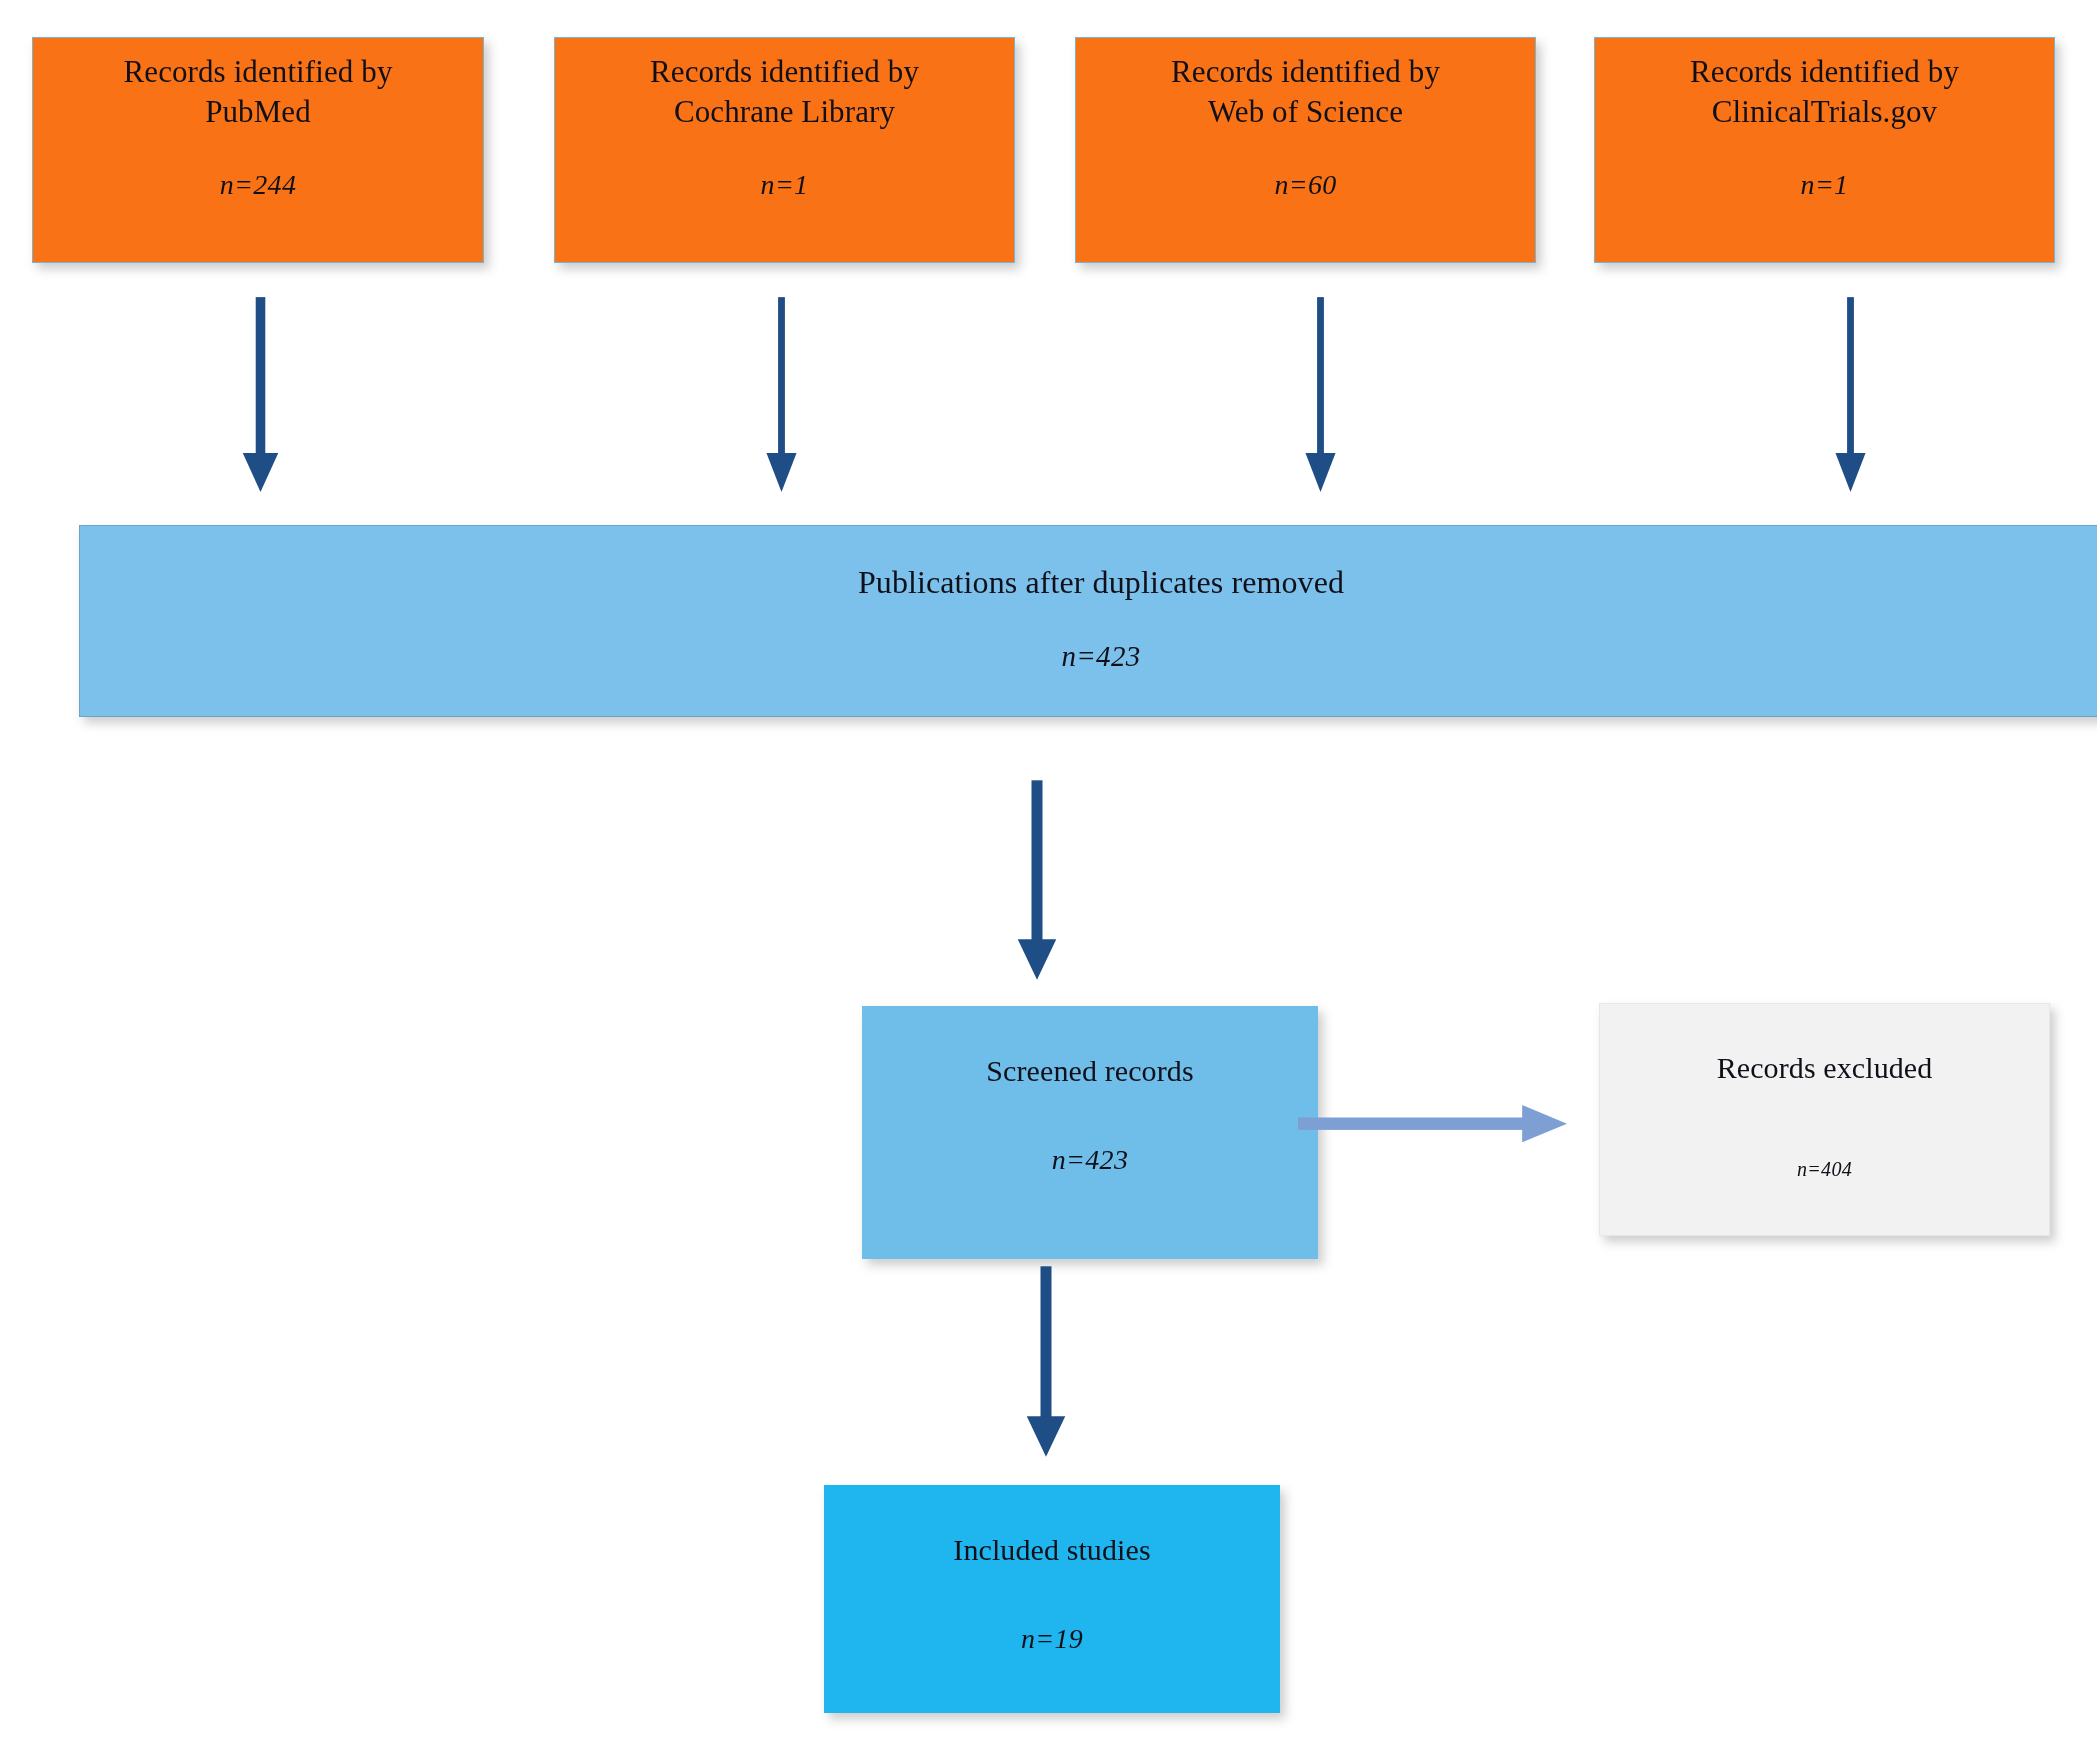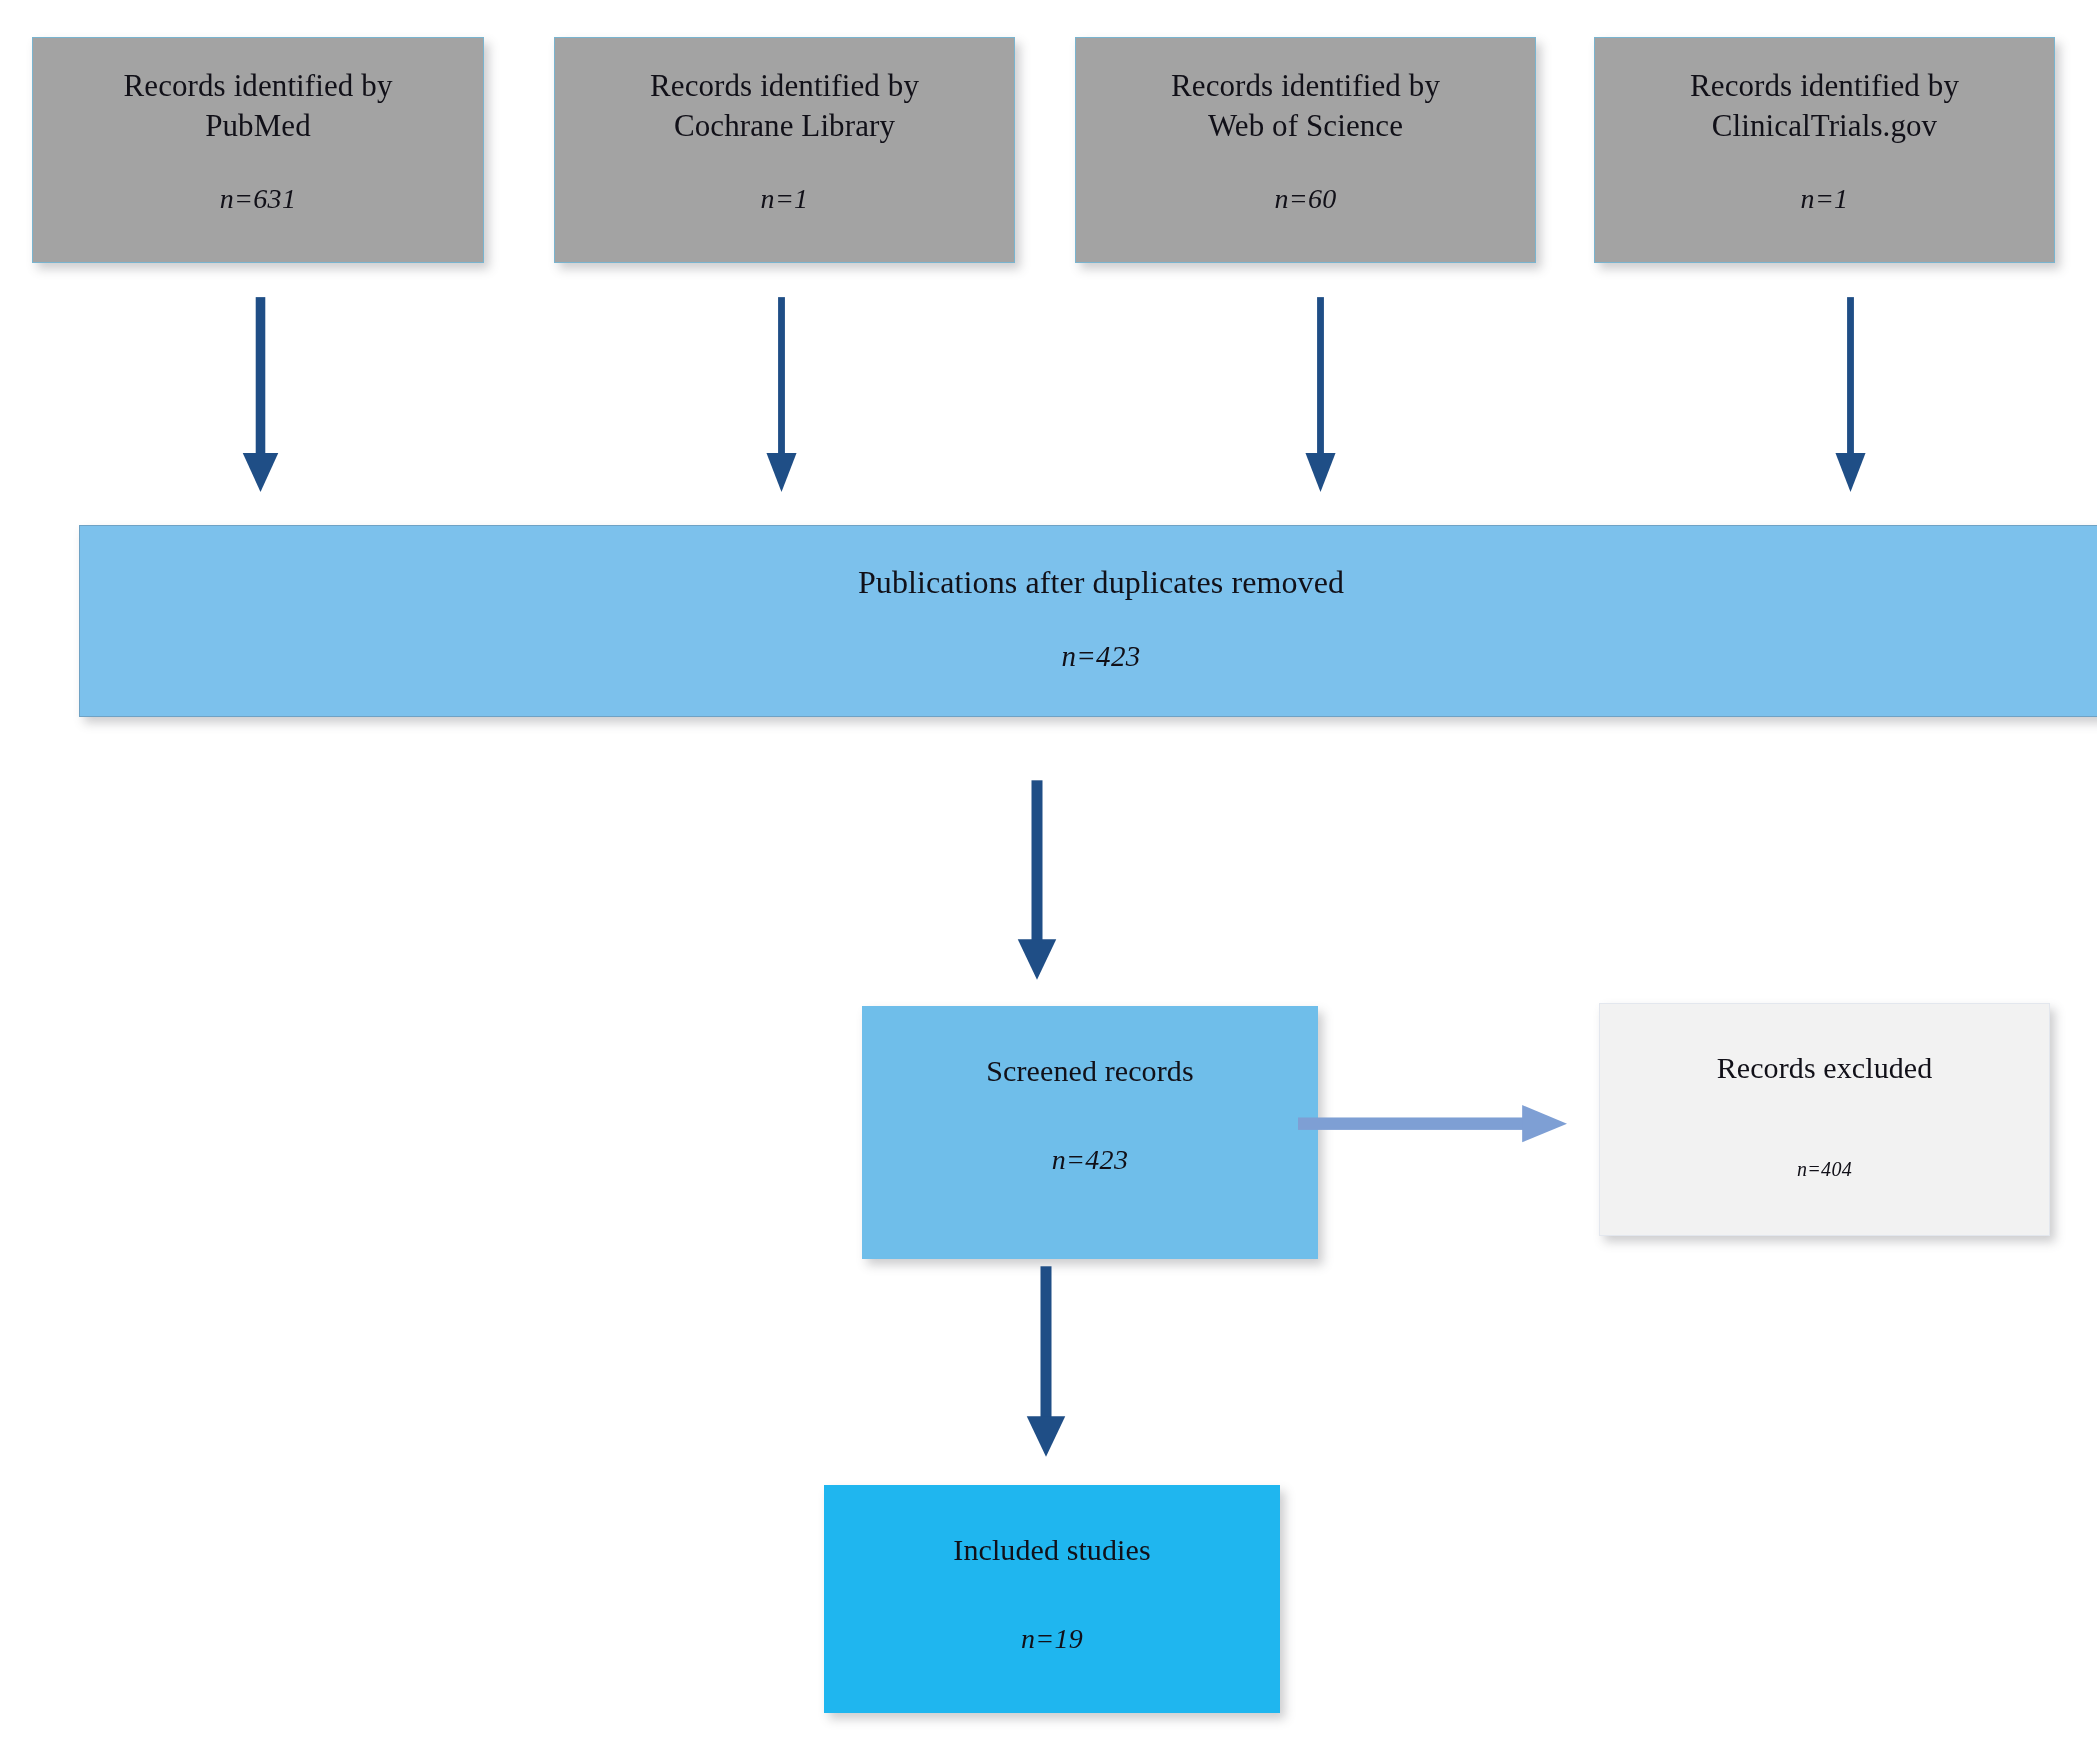--- a/index.html
+++ b/index.html
@@ -36,23 +36,23 @@
   }
   .node .count {
     font-size: 28px;
     font-style: italic;
     font-weight: 400;
     letter-spacing: 0.3px;
   }
 
   
   .src {
-    background: #a3a3a3;
+    background: #f97316;
     border: 1.4px solid #79b4cf;
-    padding-top: 28px;
+    padding-top: 14px;
   }
   .src .count { margin-top: 36px; }
 
   
   .wide {
     background: #7cc1ec;
     border: 1.4px solid #6fa2c4;
     padding-top: 36px;
   }
   .wide .title { font-size: 32px; }
@@ -96,21 +96,21 @@
   .arrow-v svg, .arrow-h svg { display: block; }
 </style>
 </head>
 <body>
 
 <div id="canvas">
 
   <div class="node src" style="left:32px; top:37px; width:452px; height:226px;">
     <div class="title">Records identified by
 PubMed</div>
-    <div class="count">n=631</div>
+    <div class="count">n=244</div>
   </div>
 
   <div class="node src" style="left:554px; top:37px; width:461px; height:226px;">
     <div class="title">Records identified by
 Cochrane Library</div>
     <div class="count">n=1</div>
   </div>
 
   <div class="node src" style="left:1075px; top:37px; width:461px; height:226px;">
     <div class="title">Records identified by

